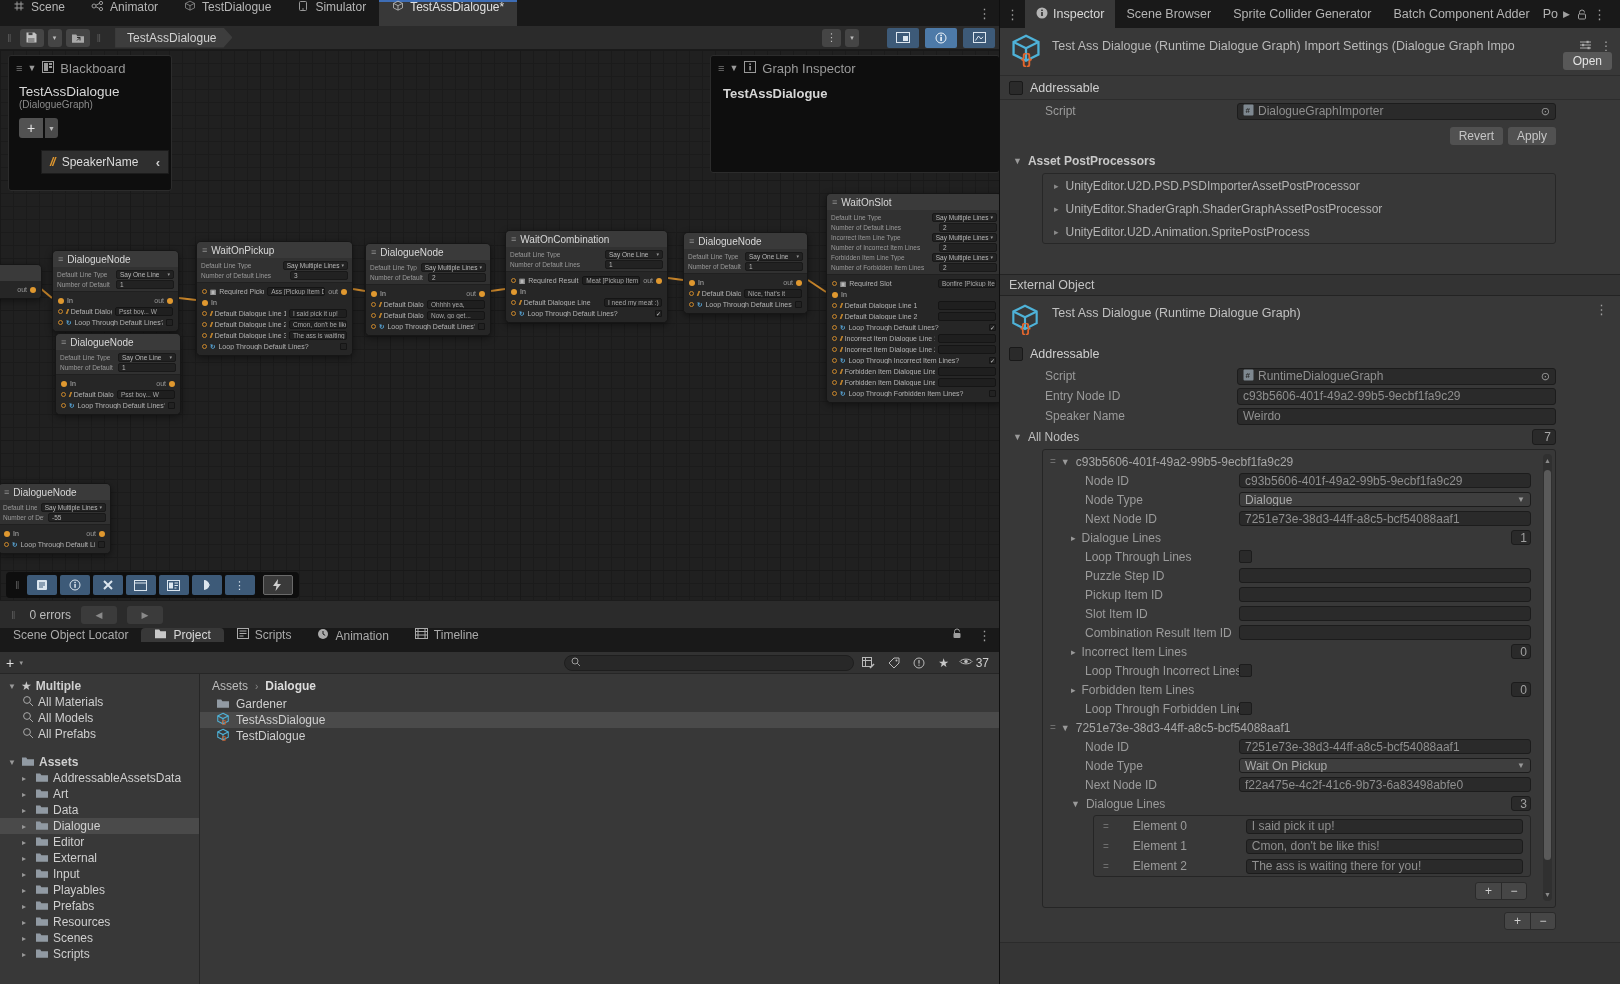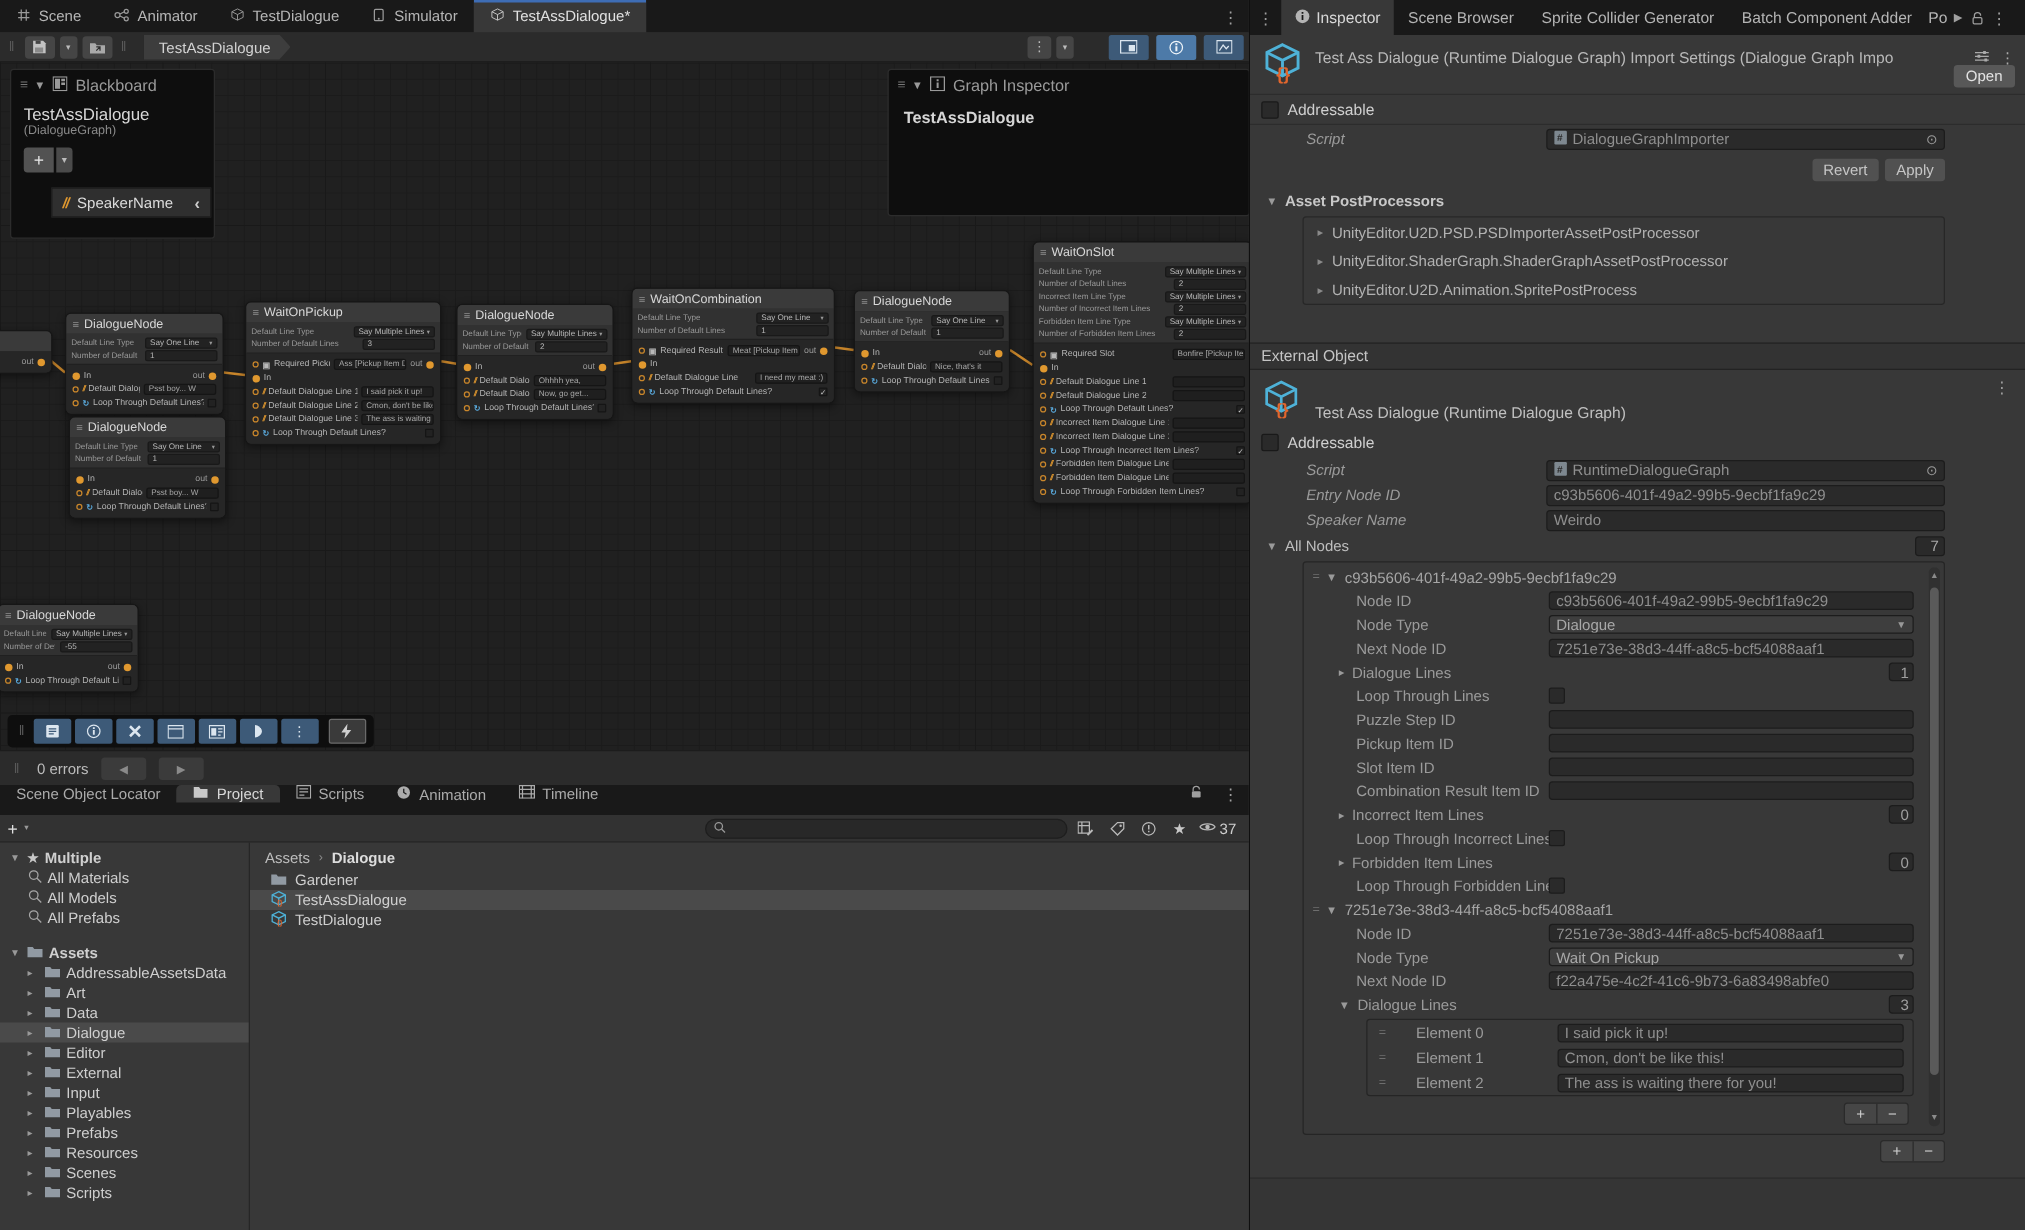--- a/index.html
+++ b/index.html
@@ -3,21 +3,21 @@
 <meta charset="utf-8">
 <style>
   html,body{margin:0;padding:0;background:#262626;}
   *{box-sizing:border-box;font-family:"Liberation Sans",sans-serif;}
   .app{width:1620px;height:984px;display:flex;background:#383838;color:#c8c8c8;overflow:hidden;position:relative;font-size:12px;}
   .left{width:1000px;flex:none;display:flex;flex-direction:column;border-right:1px solid #0f0f0f;}
   .right{width:620px;flex:none;background:#383838;position:relative;display:flex;flex-direction:column;overflow:hidden;}
 
   
   .tabbar{height:26px;background:#191919;display:flex;align-items:stretch;color:#b6b6b6;flex:none;}
-  .tab{display:flex;align-items:center;gap:6px;padding:0 13px;cursor:default;}
+  .tab{display:flex;align-items:flex-start;gap:6px;padding:0 13px;cursor:default;}
   .tab.active{background:#383838;color:#e0e0e0;box-shadow:inset 0 2px 0 #3e6db5;}
   .tab svg{flex:none;}
   .tabbar .spacer{flex:1;}
   .kebab{color:#9f9f9f;font-size:13px;padding:0 8px;display:flex;align-items:center;}
 
   
   .gtoolbar{height:24px;background:#2b2b2b;border-bottom:1px solid #1a1a1a;display:flex;align-items:center;gap:4px;padding:0 4px;flex:none;}
   .handle{color:#5a5a5a;font-size:11px;letter-spacing:1px;padding:0 3px;}
   .tbtn{background:#454545;border-radius:3px;height:18px;min-width:24px;display:flex;align-items:center;justify-content:center;padding:0 4px;}
   .tbtn.small{min-width:14px;}
@@ -110,33 +110,33 @@
   .itab{padding:0 11px;display:flex;align-items:center;gap:5px;height:100%;justify-content:space-between;}
   .itab.active{background:#383838;color:#d8d8d8;}
   .iheader{height:48px;flex:none;position:relative;border-bottom:1px solid #2c2c2c;display:flex;padding:5px 8px 0 10px;gap:10px;}
   .iheader .title{color:#b9b9b9;font-size:12.5px;margin-top:6px;white-space:nowrap;overflow:hidden;flex:1;}
   .hdricons{display:flex;gap:8px;align-items:flex-start;margin-top:6px;color:#aaa;}
   .openbtn{position:absolute;right:8px;bottom:5px;height:18px;background:#585858;border-radius:3px;padding:0 10px;display:flex;align-items:center;color:#e3e3e3;}
   .addrow{height:24px;flex:none;display:flex;align-items:center;gap:7px;padding-left:9px;color:#cfcfcf;font-size:12.5px;}
   .addrow.b{border-bottom:1px solid #2c2c2c;}
   .cbx{width:14px;height:14px;background:#2a2a2a;border:1px solid #191919;border-radius:2px;flex:none;}
   .prow{height:22px;flex:none;display:flex;align-items:center;padding-left:45px;color:#9b9b9b;}
-  .plabel{width:192px;flex:none;white-space:nowrap;overflow:hidden;font-style:italic;}
+  .plabel{width:192px;flex:none;white-space:nowrap;overflow:hidden;}
   .ifield{flex:1;margin-right:64px;height:17px;background:#2a2a2a;border:1px solid #1c1c1c;border-radius:3px;display:flex;align-items:center;gap:4px;padding:0 5px;color:#8f8f8f;white-space:nowrap;overflow:hidden;}
   .ifield .pick{margin-left:auto;color:#9a9a9a;font-size:11px;}
   .btnrow{height:28px;flex:none;display:flex;justify-content:flex-end;align-items:center;gap:5px;padding-right:64px;}
   .gbtn2{height:18px;background:#515151;border-radius:3px;padding:0 9px;display:flex;align-items:center;color:#c6c6c6;}
   .sectionrow{height:22px;flex:none;display:flex;align-items:center;gap:6px;padding-left:13px;font-weight:bold;color:#c8c8c8;}
   .sectionrow .caret{font-size:9px;color:#9a9a9a;}
   .postbox{margin:1px 64px 6px 42px;border:1px solid #272727;border-radius:3px;flex:none;}
   .pprow{height:23px;display:flex;align-items:center;gap:7px;padding-left:11px;color:#b2b2b2;}
   .pprow .caret{font-size:9px;color:#8a8a8a;}
   .impbar{margin-top:24px;height:22px;flex:none;background:#333;border-top:1px solid #232323;border-bottom:1px solid #232323;display:flex;align-items:center;padding-left:9px;color:#c4c4c4;font-size:12.5px;}
   .objheader{height:46px;flex:none;display:flex;padding:7px 8px 0 10px;gap:12px;position:relative;}
-  .objheader .title{color:#c0c0c0;font-size:12.5px;margin-top:20px;}
+  .objheader .title{color:#c0c0c0;font-size:12.5px;margin-top:3px;}
   .objheader .kebab{position:absolute;right:4px;top:6px;}
   .allnodes{height:22px;flex:none;display:flex;align-items:center;gap:6px;padding-left:13px;color:#bebebe;}
   .allnodes .caret{font-size:9px;color:#9a9a9a;}
   .ncountbox{margin-left:auto;margin-right:64px;width:24px;height:16px;background:#2a2a2a;border:1px solid #1c1c1c;border-radius:3px;display:flex;align-items:center;justify-content:flex-end;padding-right:4px;color:#a8a8a8;}
   .nodesbox{margin:1px 64px 0 42px;border:1px solid #252525;border-radius:3px;flex:none;position:relative;padding:2px 0 4px 0;}
   .nrow{height:19px;display:flex;align-items:center;color:#9b9b9b;padding-right:24px;}
   .nheader{gap:6px;padding-left:7px;color:#a6a6a6;}
   .dragh{color:#6e6e6e;font-size:10px;letter-spacing:-1px;}
   .nrow .caret{font-size:9px;color:#9a9a9a;}
   .nlabel{padding-left:42px;width:196px;flex:none;white-space:nowrap;overflow:hidden;}

